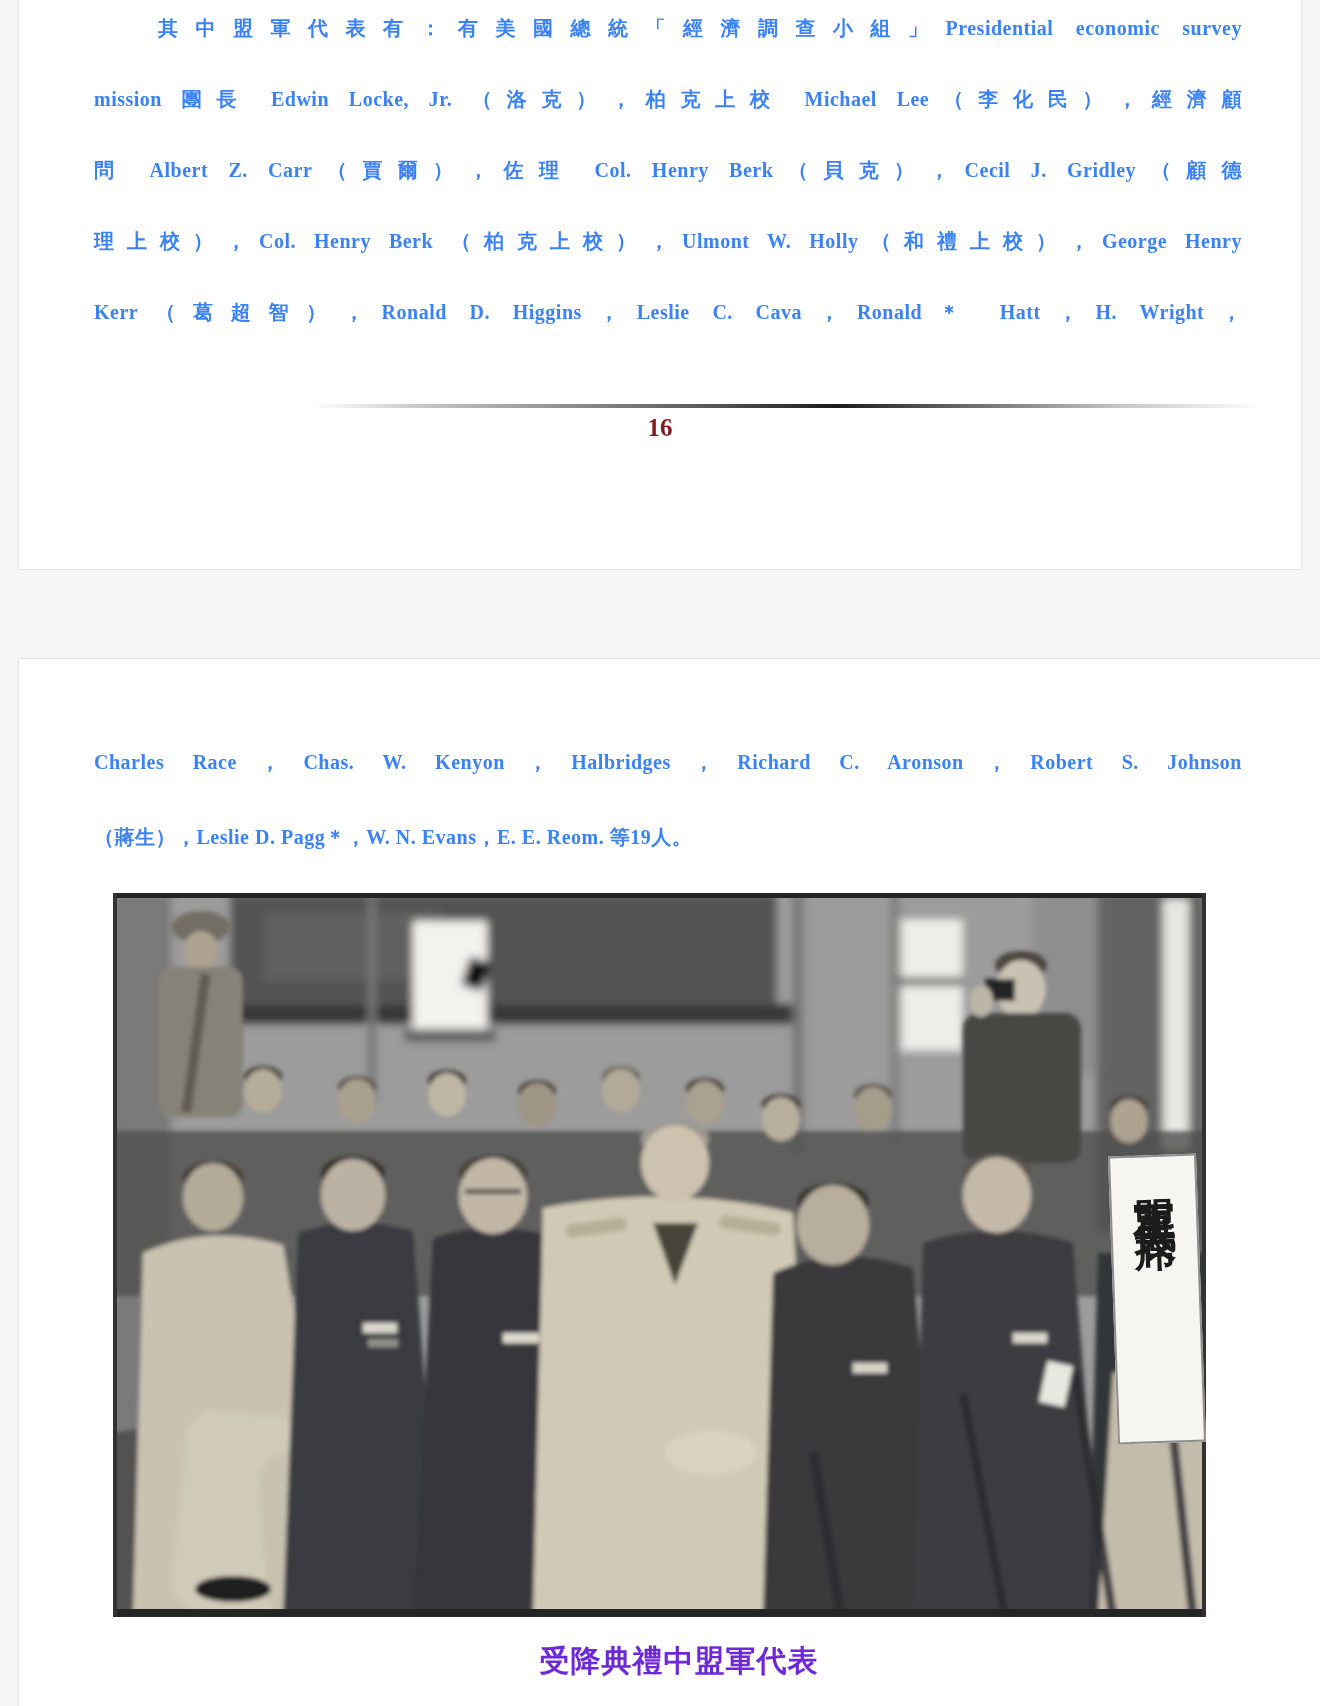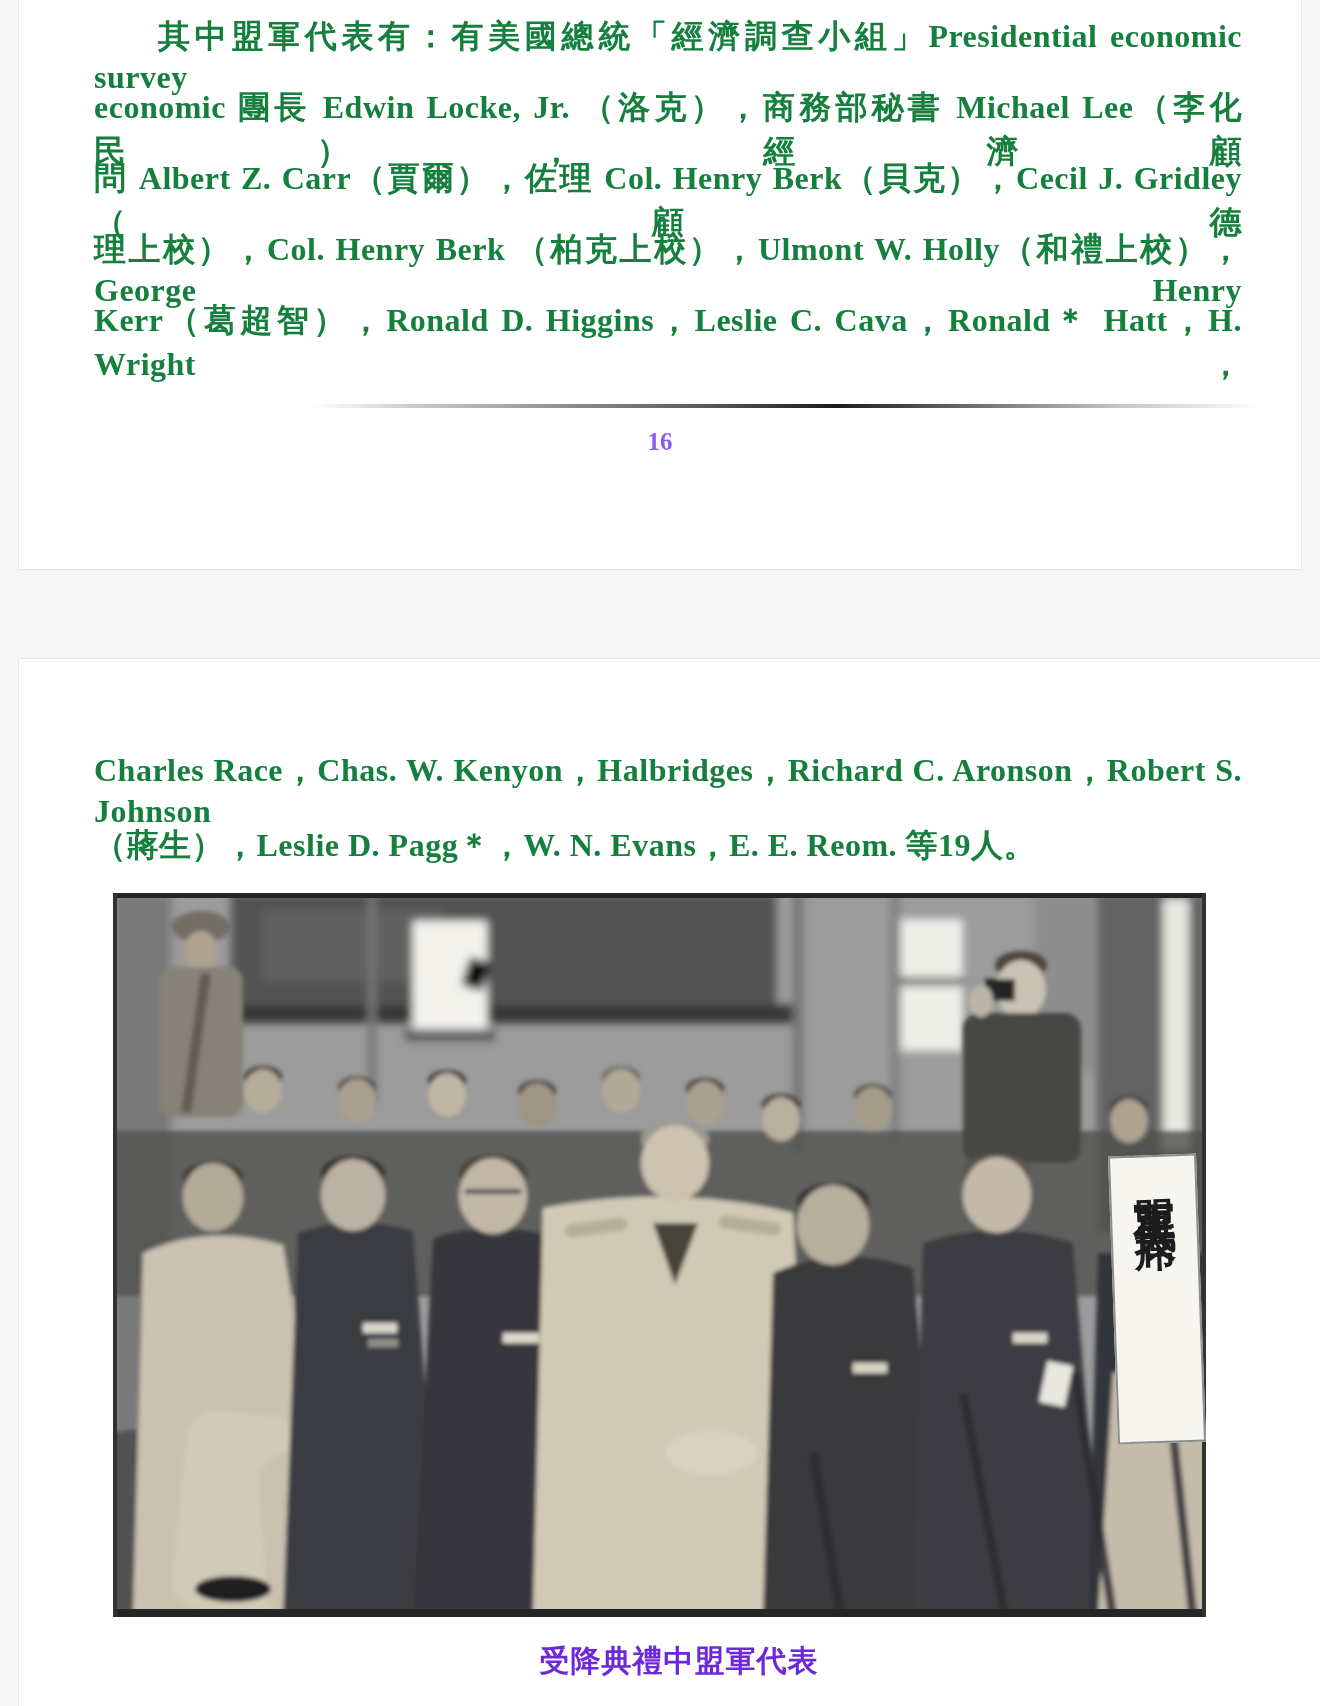--- a/index.html
+++ b/index.html
@@ -12,36 +12,36 @@
   .canvas{position:absolute;left:0;top:0;width:1320px;height:1706px;}
   .page{
     position:absolute;left:18px;width:1282px;
     background:#ffffff;border:1px solid #e5e5e5;
     box-sizing:content-box;
   }
   .page-top{top:0;height:569px;border-top:none;}
   .page-bottom{top:658px;height:1048px;border-bottom:none;padding-left:38px;}
   .line{
     position:absolute;left:75px;width:1148px;height:46px;
-    font-size:32px;font-weight:bold;color:#15803d;
+    font-size:20px;font-weight:bold;color:#3b82f6;
     letter-spacing:0.5px;white-space:nowrap;
     text-align:justify;text-align-last:justify;
   }
   .line.justified{white-space:normal;}
   .line.plain{text-align:left;text-align-last:left;white-space:nowrap;}
   .indent{text-indent:64px;}
   .scan-fold{
     position:absolute;top:404px;left:293px;width:950px;height:4px;border-radius:3px;
     background:linear-gradient(to right,rgba(0,0,0,0) 0%,rgba(90,90,90,.35) 12%,
       rgba(45,45,45,.8) 42%,rgba(15,15,15,.95) 55%,rgba(90,90,90,.35) 85%,rgba(0,0,0,0) 100%);
     filter:blur(0.6px);
   }
   .page-number{
-    position:absolute;top:428px;left:0;width:100%;
-    text-align:center;font-size:25px;color:#8b5cf6;font-weight:bold;
+    position:absolute;top:414px;left:0;width:100%;
+    text-align:center;font-size:25px;color:#7f1d1d;font-weight:bold;
   }
   .photo{
     position:absolute;left:94px;top:234px;width:1093px;height:724px;
     overflow:hidden;background:#989898;
   }
   .photo svg{position:absolute;left:0;top:0;}
   .photo-sign{
     position:absolute;left:1000px;top:262px;width:88px;height:288px;
     background:#f6f5ef;border:2px solid #8d8d8d;box-sizing:border-box;
     transform:rotate(-2deg);
@@ -55,21 +55,21 @@
     color:#6d28d9;letter-spacing:1px;
   }
 </style>
 </head>
 <body>
 
 <div class="canvas">
 
   <div class="page page-top">
     <div class="line justified indent" style="top:15px">其中盟軍代表有：有美國總統「經濟調查小組」Presidential economic survey</div>
-    <div class="line justified" style="top:86px">economic 團長 Edwin Locke, Jr. （洛克），商務部秘書 Michael Lee（李化民），經濟顧</div>
+    <div class="line justified" style="top:86px">mission 團長 Edwin Locke, Jr. （洛克），柏克上校 Michael Lee（李化民），經濟顧</div>
     <div class="line justified" style="top:157px">問 Albert Z. Carr（賈爾），佐理 Col. Henry Berk（貝克），Cecil J. Gridley（顧德</div>
     <div class="line justified" style="top:299px">Kerr（葛超智），Ronald D. Higgins，Leslie C. Cava，Ronald＊ Hatt，H. Wright，</div>
     <div class="line justified" style="top:228px">理上校），Col. Henry Berk （柏克上校），Ulmont W. Holly（和禮上校），George Henry</div>
     <div class="scan-fold"></div>
     <div class="page-number">16</div>
   </div>
 
   <div class="page page-bottom">
     <div class="line justified" style="top:90px">Charles Race，Chas. W. Kenyon，Halbridges，Richard C. Aronson，Robert S. Johnson</div>
     <div class="line plain" style="top:165px">（蔣生），Leslie D. Pagg＊，W. N. Evans，E. E. Reom. 等19人。</div>

